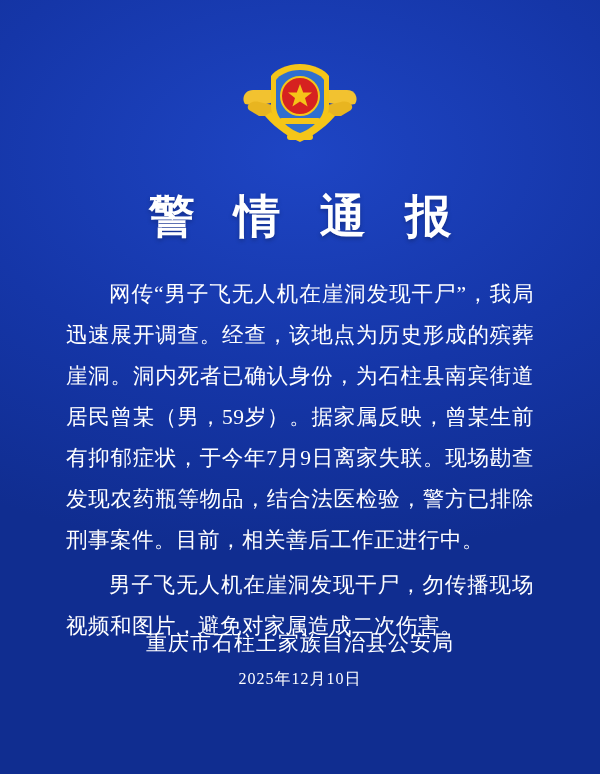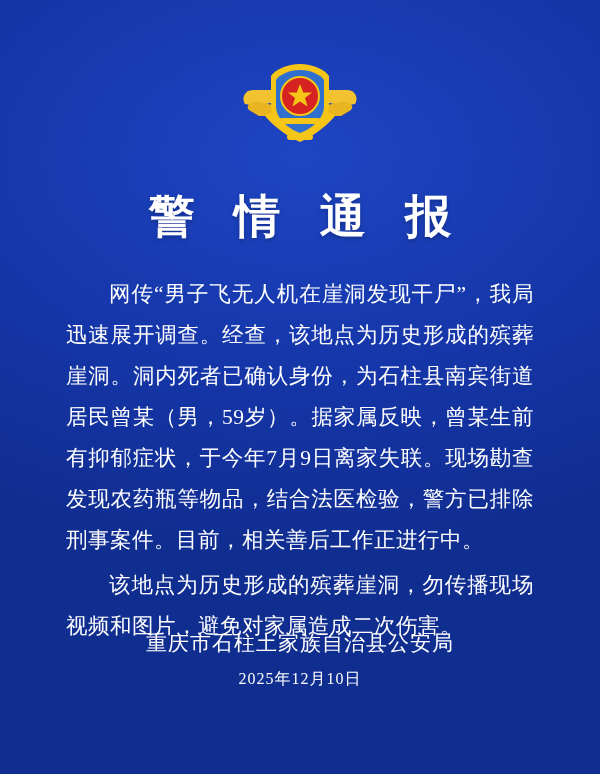--- a/index.html
+++ b/index.html
@@ -112,21 +112,21 @@
 
       <rect x="52" y="88" width="26" height="6" rx="3" fill="#f5c518"></rect>
       <rect x="44" y="72" width="42" height="6" rx="3" fill="#f5c518"></rect>
     </svg>
   </div>
 
   <div class="title">警 情 通 报</div>
 
   <div class="body-text">
     <p class="para">网传“男子飞无人机在崖洞发现干尸”，我局迅速展开调查。经查，该地点为历史形成的殡葬崖洞。洞内死者已确认身份，为石柱县南宾街道居民曾某（男，59岁）。据家属反映，曾某生前有抑郁症状，于今年7月9日离家失联。现场勘查发现农药瓶等物品，结合法医检验，警方已排除刑事案件。目前，相关善后工作正进行中。</p>
-    <p class="para">该地点为历史形成的殡葬崖洞，勿传播现场视频和图片，避免对家属造成二次伤害。</p>
+    <p class="para">男子飞无人机在崖洞发现干尸，勿传播现场视频和图片，避免对家属造成二次伤害。</p>
   </div>
 
   <div class="sign-block">
     <div class="sign-org">重庆市石柱土家族自治县公安局</div>
     <div class="sign-date">2025年12月10日</div>
   </div>
 
 </div>
 
 </body></html>

